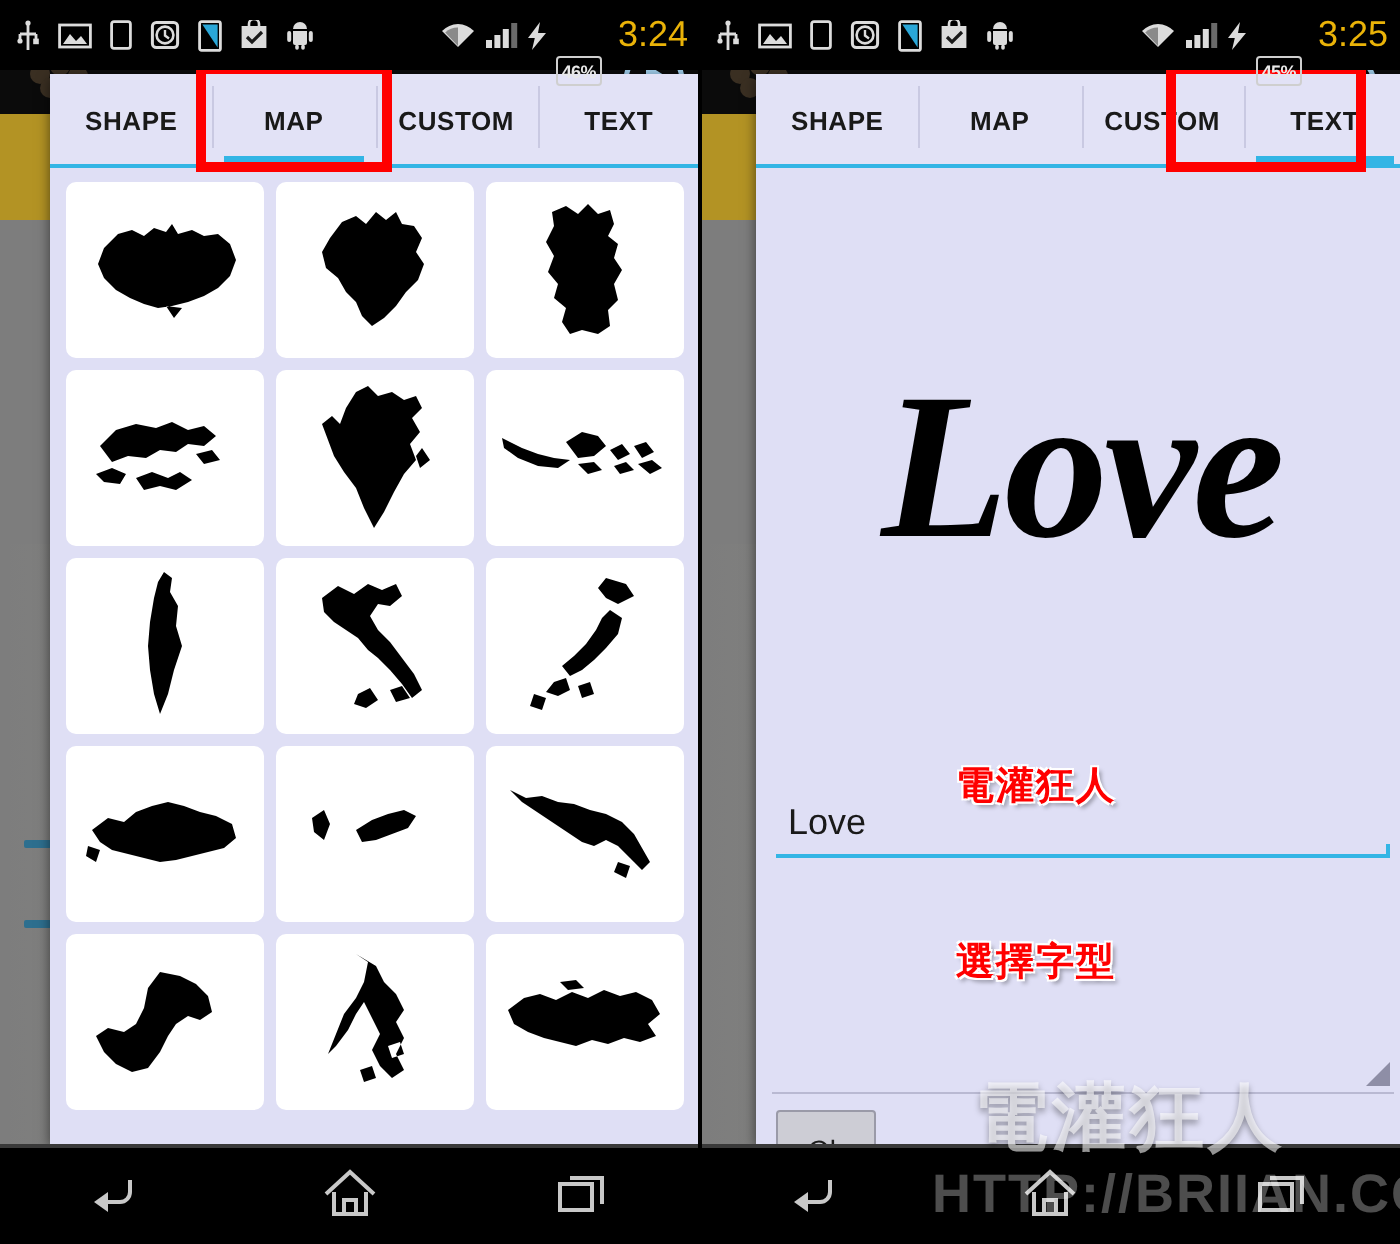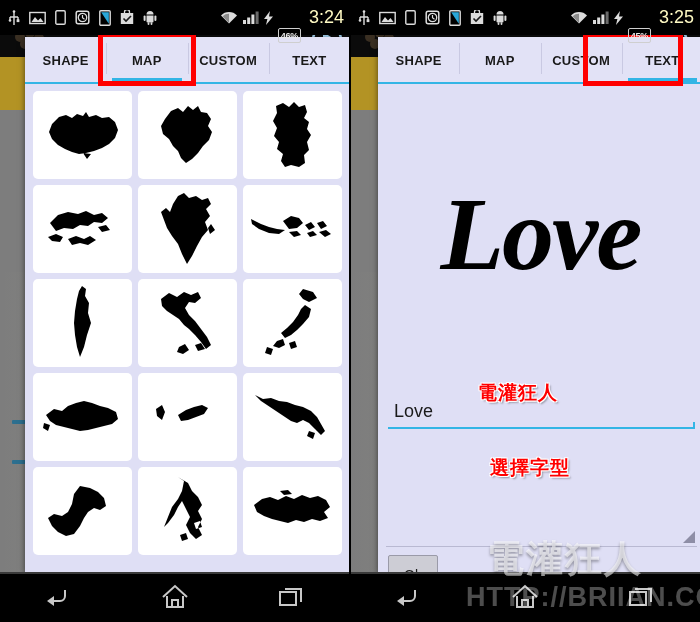--- a/index.html
+++ b/index.html
@@ -8,21 +8,21 @@
   .screen.left{left:0;}
   .screen.right{left:350px;}
 
   
   .statusbar{position:absolute;top:0;left:0;width:350px;height:35px;background:#000;}
   .sb-icons{position:absolute;left:8px;top:0;height:35px;display:flex;align-items:center;gap:9px;}
   .sb-right{position:absolute;right:6px;top:0;height:35px;display:flex;align-items:center;gap:5px;}
   .sb-ic{display:block;}
   .batt{display:inline-flex;align-items:center;justify-content:center;border:1.5px solid #cfcfcf;border-radius:2px;
         height:13px;padding:0 2px;color:#e8e8e8;font-size:9px;font-weight:bold;letter-spacing:-0.3px;margin-top:36px;}
-  .clock{color:#fef9c3;font-size:18px;font-weight:400;letter-spacing:0px;margin-left:3px;}
+  .clock{color:#eab308;font-size:18px;font-weight:400;letter-spacing:0px;margin-left:3px;}
 
   
   .appbg{position:absolute;left:0;top:35px;width:350px;height:537px;background:#7d7d7d;overflow:hidden;}
   .bg-topbar{position:absolute;left:0;top:0;width:350px;height:22px;background:#0b0b0b;}
   .bg-thumb-row{position:absolute;left:0;top:22px;width:350px;height:53px;}
   .bg-tile{position:absolute;top:0;height:53px;}
   .bg-tile.olive{background:#6f6f2a;}
   .bg-tile.gold{background:#b39324;}
   .bg-shade{position:absolute;left:0;bottom:0;width:350px;height:300px;
             background:linear-gradient(90deg,rgba(255,255,255,0) 0%,rgba(215,215,170,.13) 48%,rgba(255,255,255,0) 70%);}
@@ -407,21 +407,21 @@
 
     <div class="hsep"></div>
     <div class="resize"></div>
 
     <div class="okbtn">
       <span>Ok</span>
     </div>
   </div>
 
   <div class="anno" style="left:128px;top:380px;">電灌狂人</div>
-  <div class="anno" style="left:128px;top:455px;margin-left:12px;">選擇字型</div>
+  <div class="anno" style="left:128px;top:468px;">選擇字型</div>
 
   <div class="redbox" style="left:233px;top:32px;width:100px;height:54px;"></div>
 
   <div class="statusbar">
     <div class="sb-icons">
       <svg class="sb-ic" width="12" height="16" viewBox="0 0 12 16">
         <path d="M6 1 v13 M6 14 l0 1 M2 7 h8 M2 7 v3 M10 7 v3" stroke="#dcdcdc" stroke-width="1.4" fill="none"></path>
         <circle cx="6" cy="1.5" r="1.3" fill="#dcdcdc"></circle>
           <circle cx="2" cy="10.5" r="1.3" fill="#dcdcdc"></circle>
         <rect x="8.6" y="9.3" width="2.8" height="2.8" fill="#dcdcdc"></rect>

